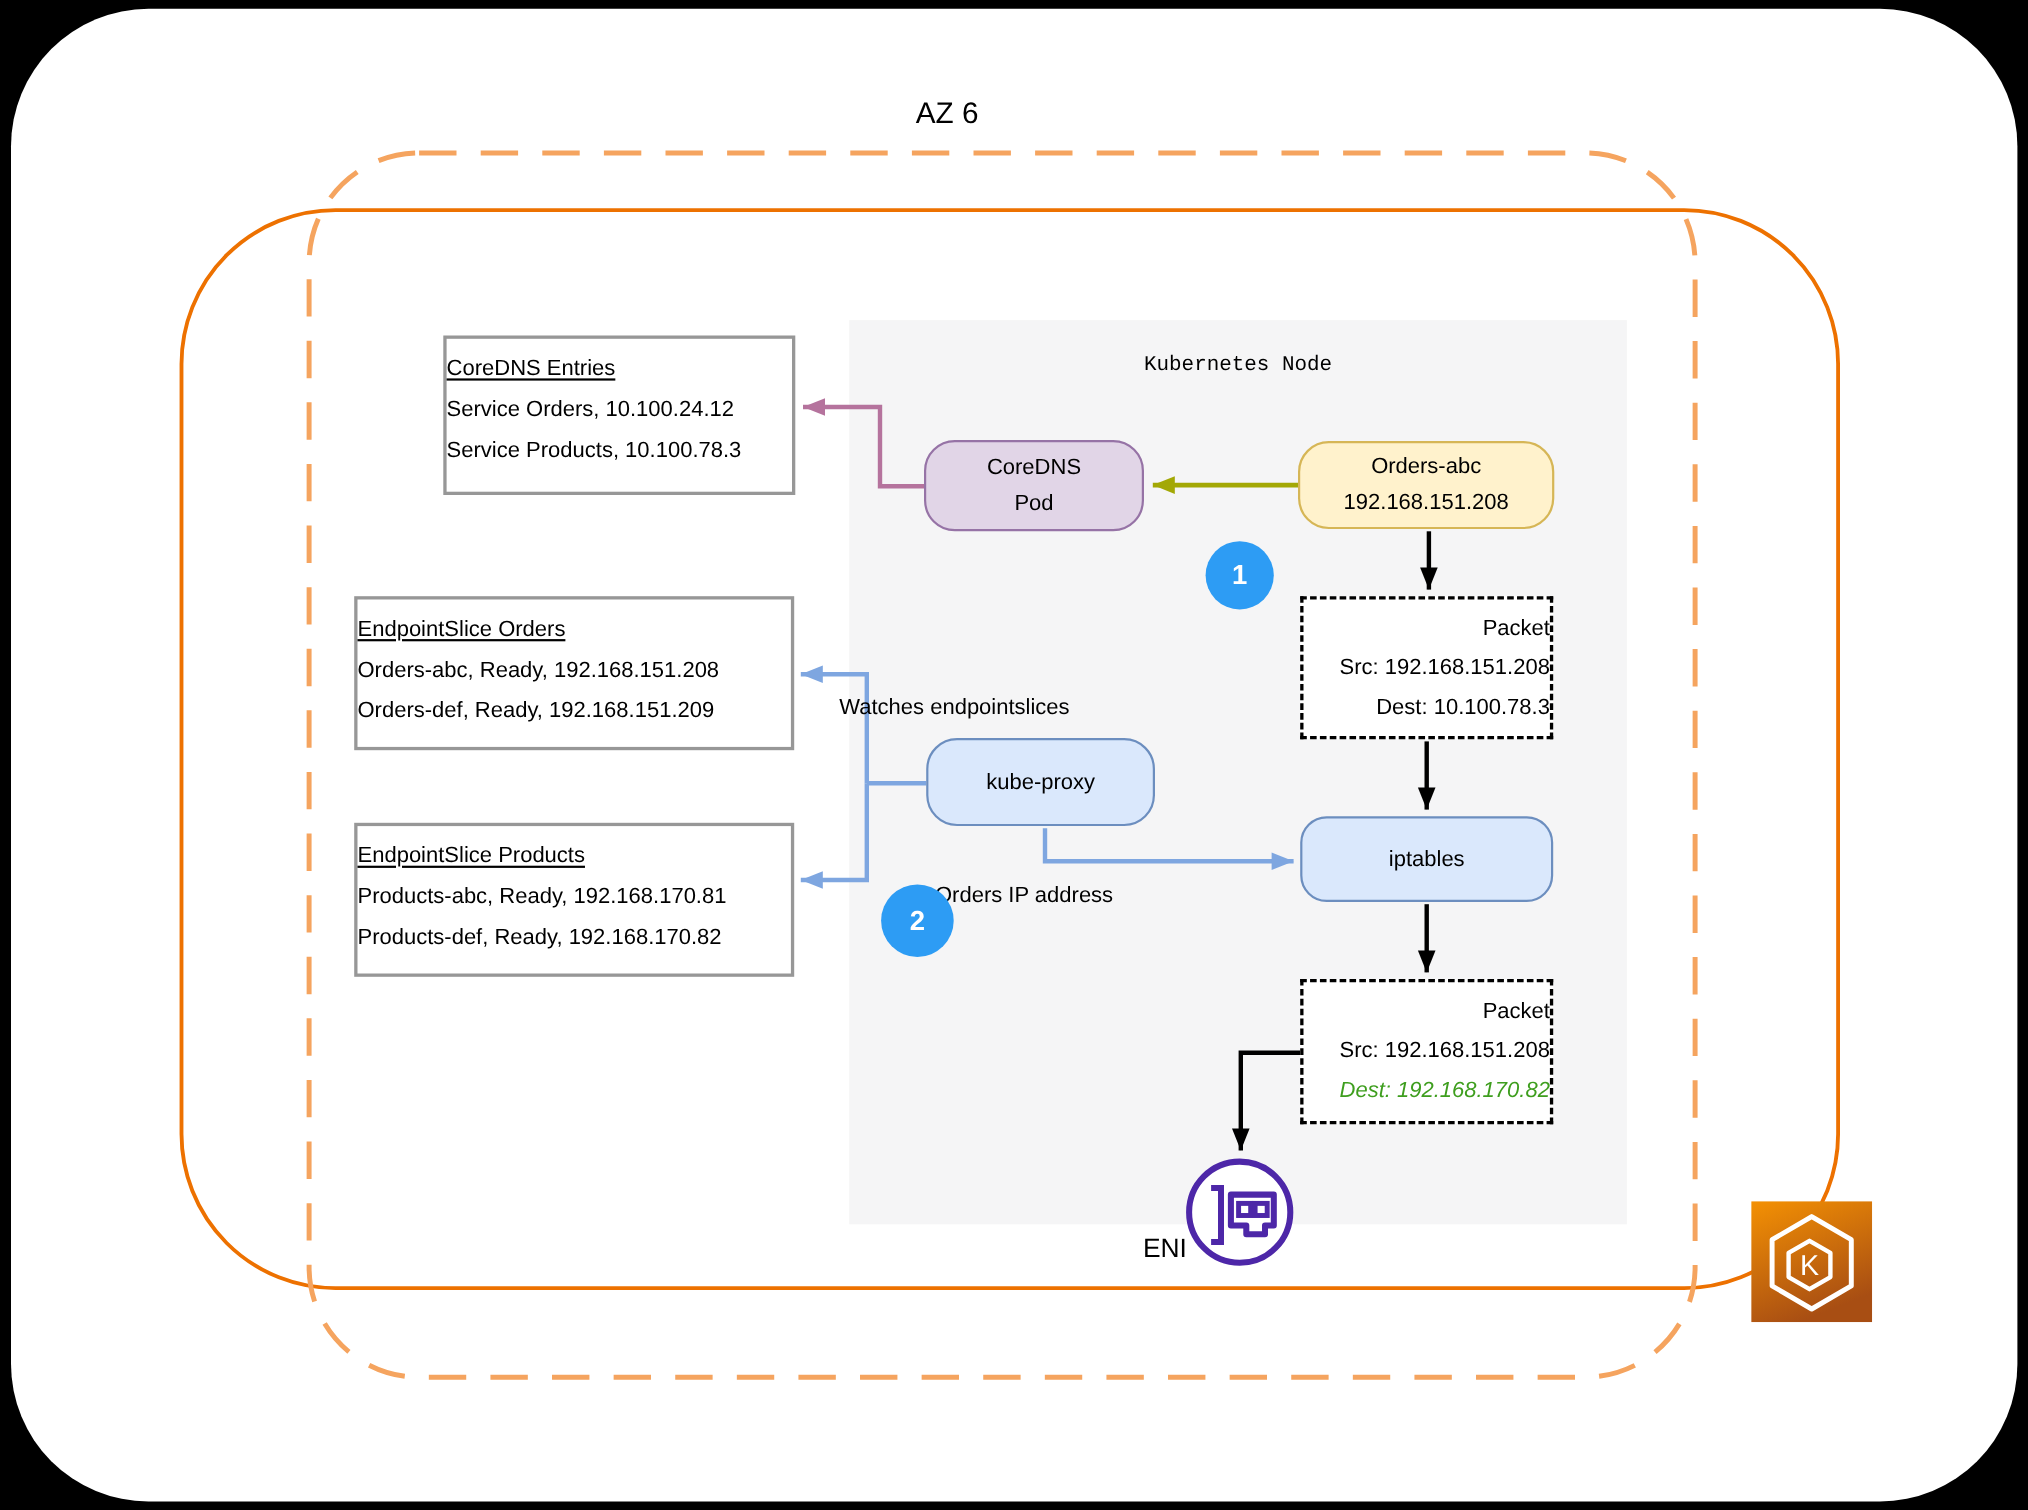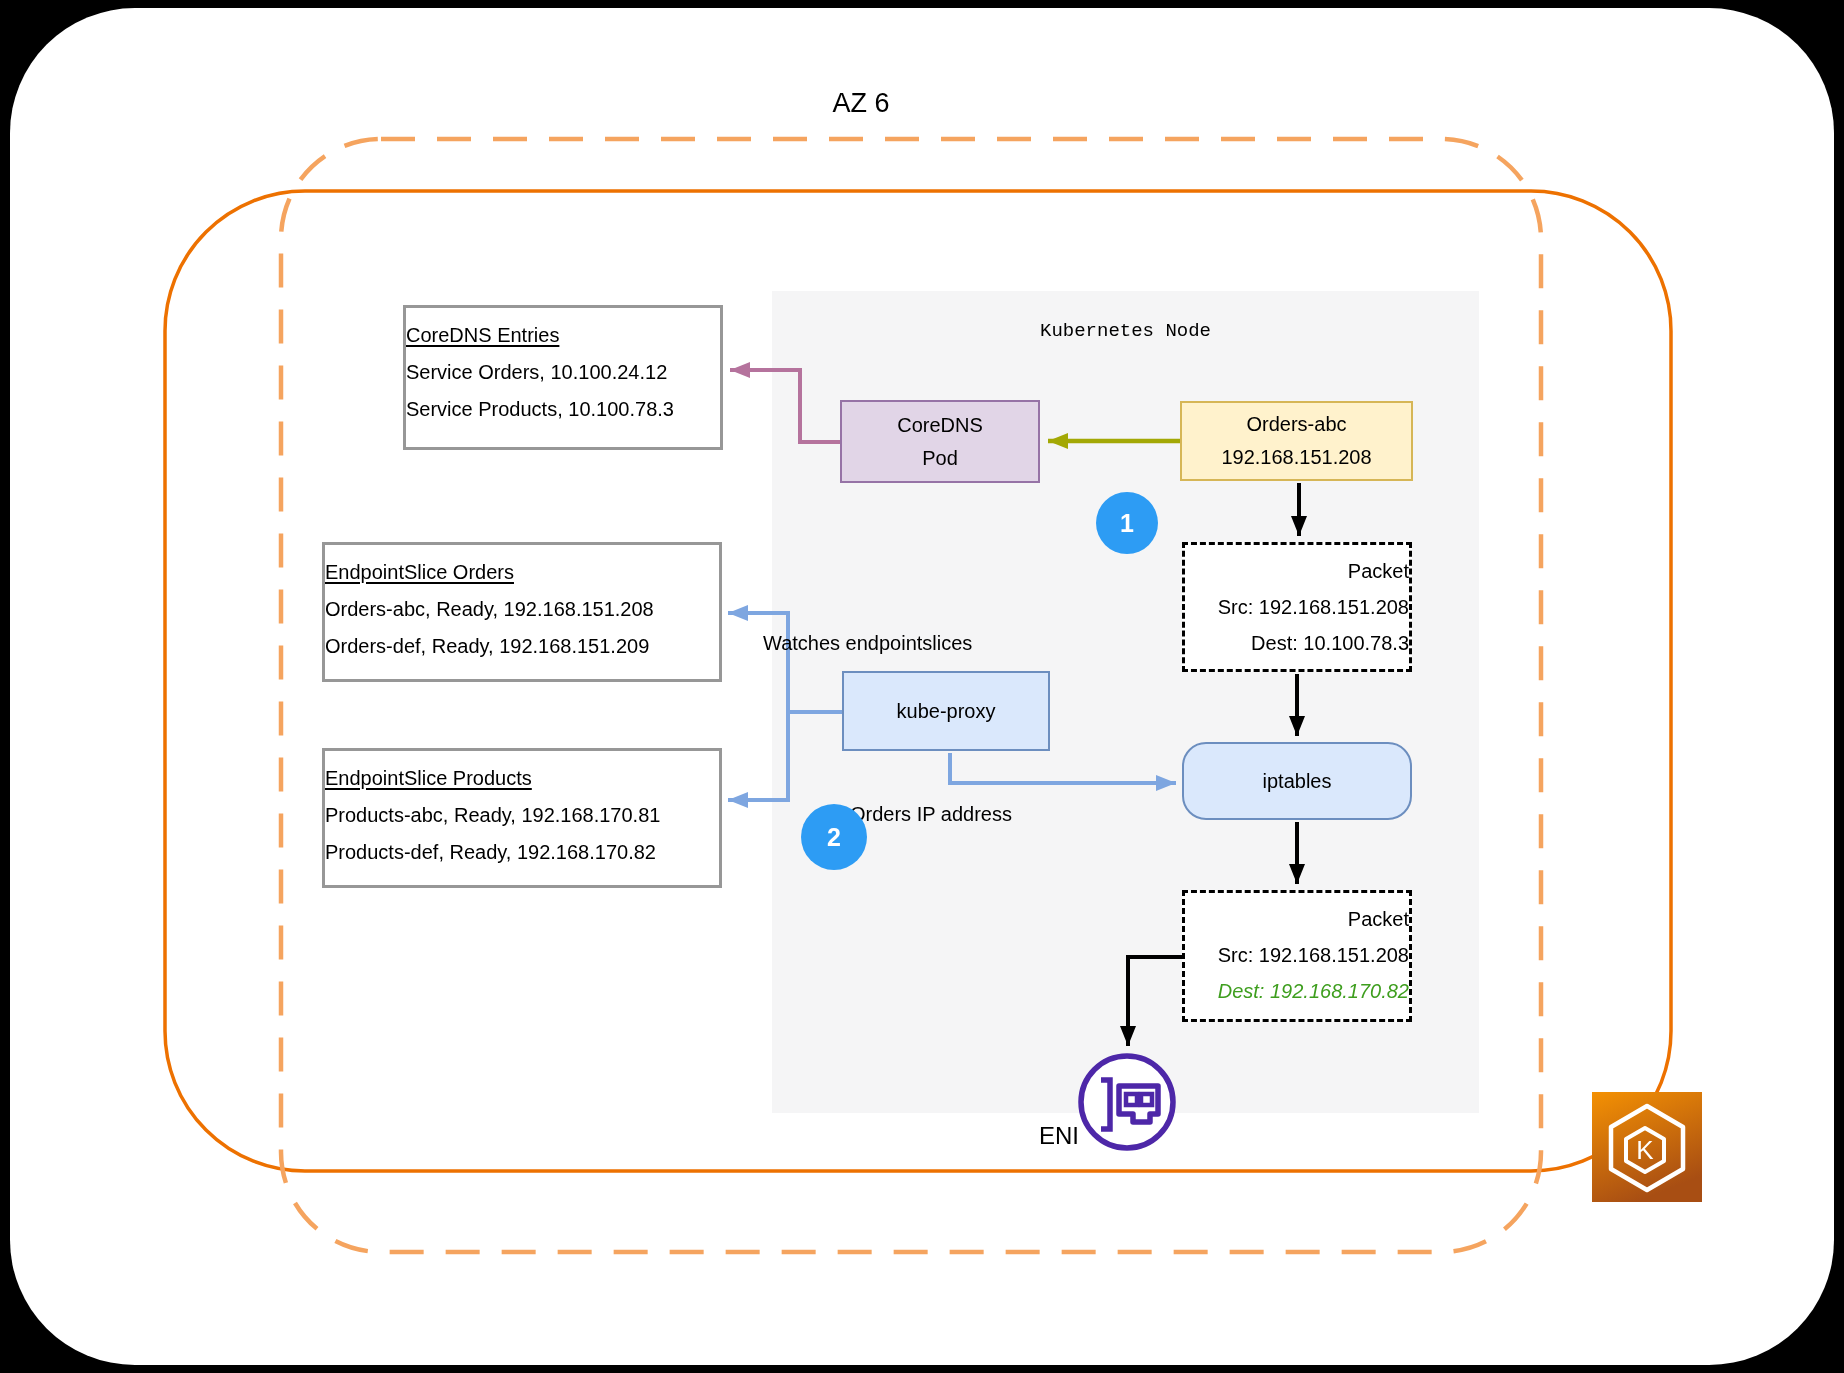--- a/index.html
+++ b/index.html
@@ -26,21 +26,21 @@
   .gbox .t { text-decoration:underline; text-underline-offset:3px; }
 
   .pbox {
     position:absolute; background:#fff; border:3px dashed #000;
     box-sizing:border-box; text-align:right; font-size:20px; line-height:36px; padding-top:8px;
   }
   .green-i { color:#3e9e1e; font-style:italic; }
 
   .cbox {
     position:absolute; box-sizing:border-box; text-align:center; font-size:20px;
-    display:flex; flex-direction:column; align-items:center; justify-content:center; line-height:33px;
+    display:flex; flex-direction:column; align-items:center; justify-content:center; line-height:33px;border-radius:28px;
   }
   .pod  { background:#e1d5e7; border:2.5px solid #9673a6; }
   .pod2 { background:#fff2cc; border:2.5px solid #d6b656; }
   .blue { background:#dae8fc; border:2.5px solid #6c8ebf; }
 
   .badge {
     position:absolute; border-radius:50%; background:#2d9cf4; color:#fff;
     font-weight:bold; font-size:25px; display:flex; align-items:center; justify-content:center;
   }
   .icon-abs { position:absolute; }

